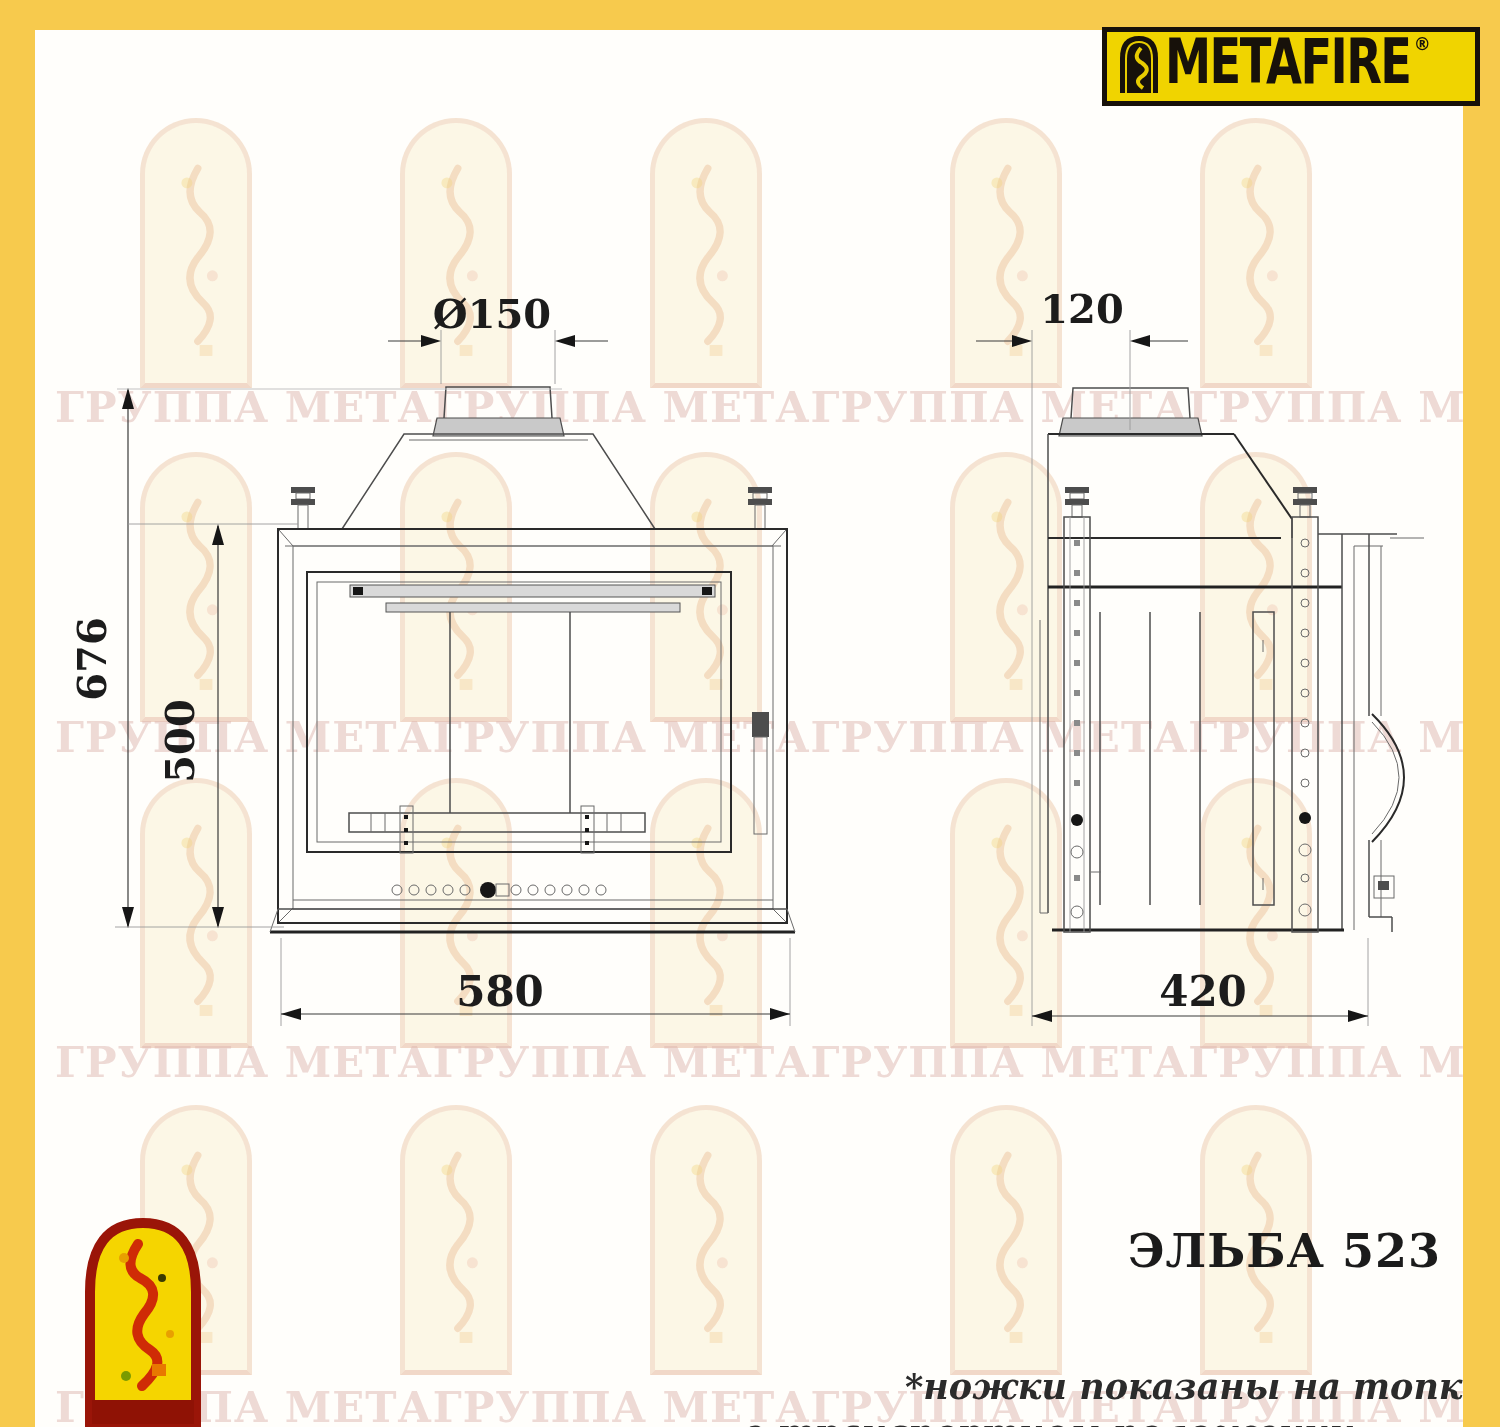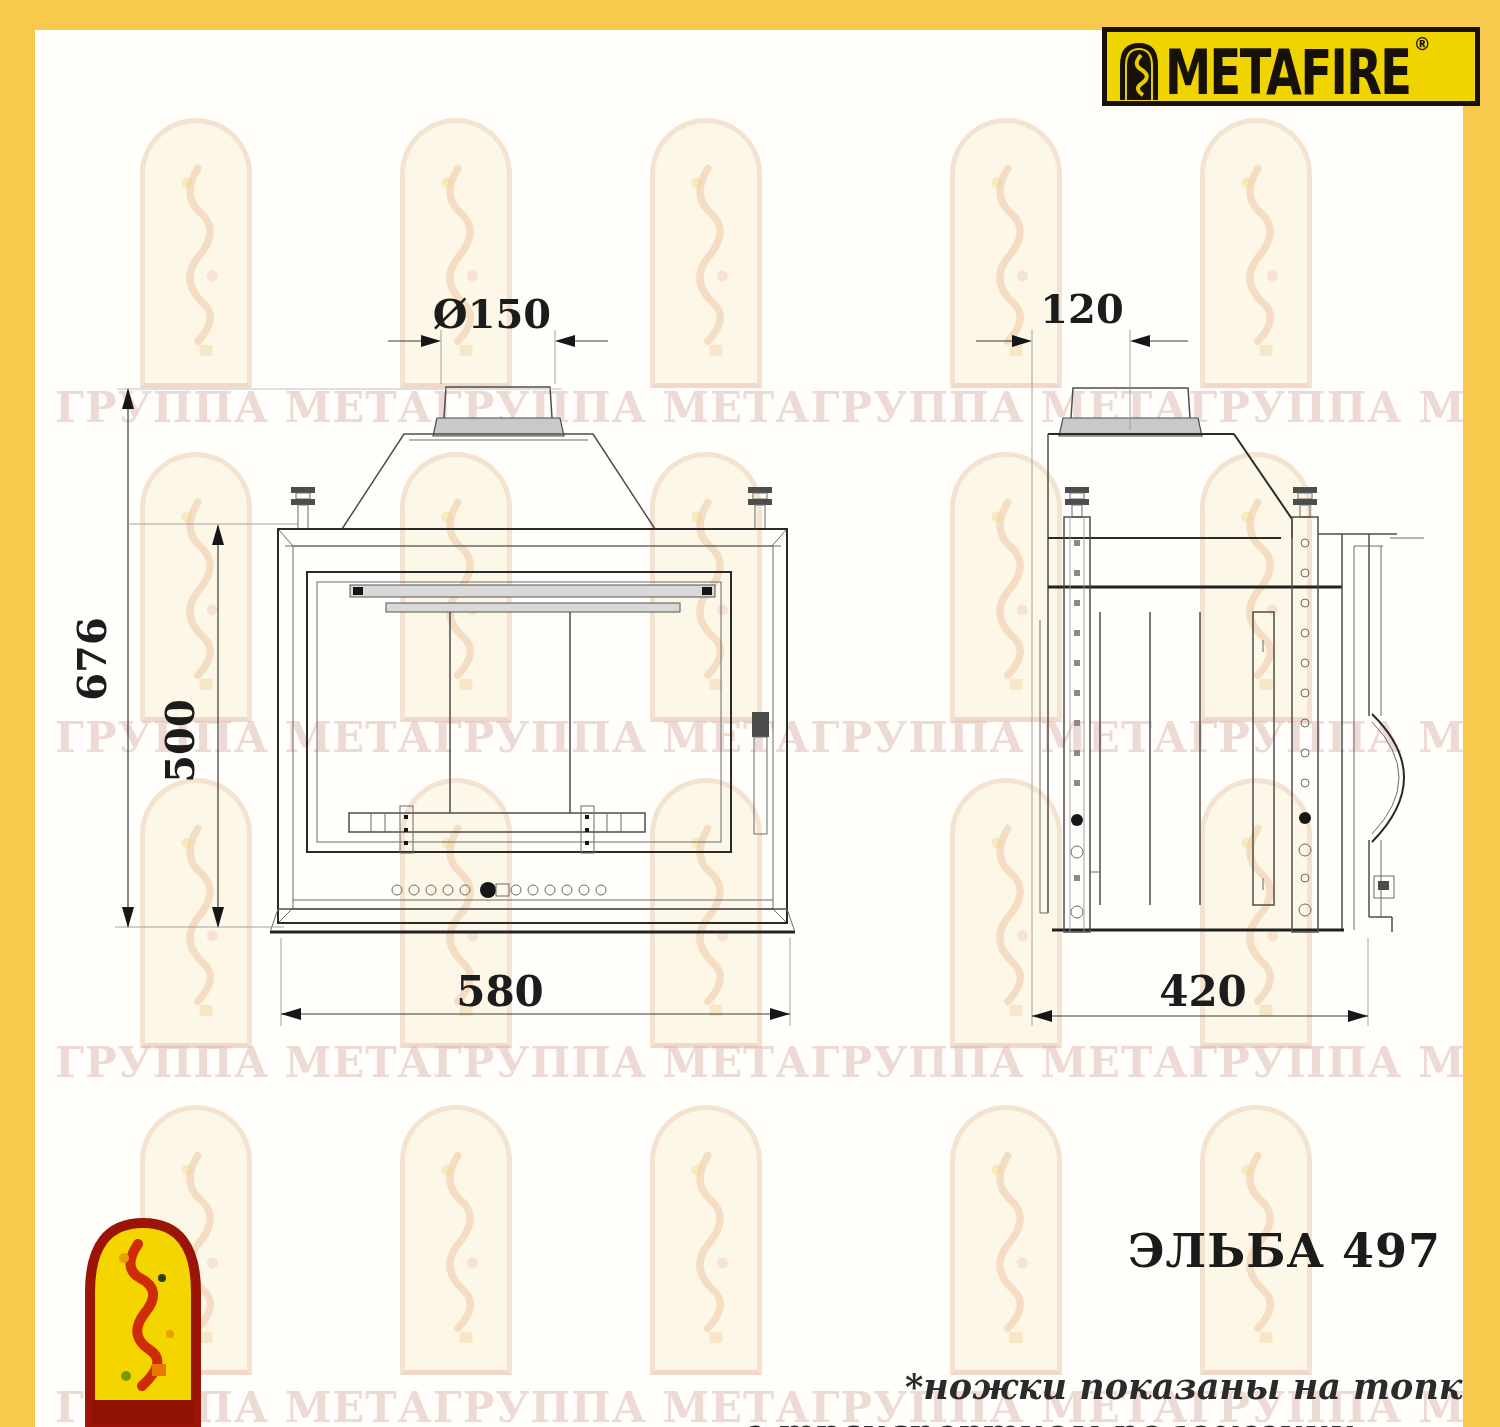--- a/index.html
+++ b/index.html
@@ -43,21 +43,21 @@
   #drawing .blackfill{fill:#161616;stroke:none;}
   #drawing .dot{fill:#8a8a8a;stroke:none;}
   #drawing text{
     font-family:"DejaVu Serif",serif;fill:#1c1c1c;text-anchor:middle;font-weight:bold;
   }
 
   
   #metafire-logo{
     position:absolute;left:1102px;top:27px;width:378px;height:79px;z-index:40;
     background:#F0D400;border:5px solid #17110a;box-sizing:border-box;
-    display:flex;align-items:flex-end;padding-left:8px;
+    display:flex;align-items:flex-start;padding-left:8px;
   }
   #metafire-logo .mf-text{
     font-family:"DejaVu Sans",sans-serif;font-weight:bold;font-size:58px;line-height:1;
     color:#17110a;transform:scale(0.80,1.08);transform-origin:left center;
     letter-spacing:-2px;white-space:nowrap;
   }
   #metafire-logo .mf-reg{
     font-family:"DejaVu Sans",sans-serif;font-weight:bold;font-size:17px;color:#17110a;
     align-self:flex-start;margin-top:2px;margin-left:-58px;
   }
@@ -475,21 +475,21 @@
   <div id="metafire-logo">
     <svg width="50" height="62" viewBox="0 0 50 62">
       <path d="M5,61 L5,26 Q5,4 24,4 Q43,4 43,26 L43,61 Z" fill="#17110a"></path>
       <path d="M11,61 L11,27 Q11,10 24,10 Q37,10 37,27 L37,61" fill="none" stroke="#E8CC00" stroke-width="2"></path>
       <path d="M26,16 Q17,26 27,31 Q37,38 26,45 Q19,50 28,56" fill="none" stroke="#E8CC00" stroke-width="4"></path>
     </svg>
     <span class="mf-text">METAFIRE</span>
     <span class="mf-reg">®</span>
   </div>
 
-  <div id="model-name">ЭЛЬБА 497</div>
+  <div id="model-name">ЭЛЬБА 523</div>
 
   <div id="footnote-1" class="footnote">*ножки показаны на топке</div>
   <div id="footnote-2" class="footnote">в транспортном положении</div>
 
   <svg id="corner-emblem" width="120" height="213" viewBox="0 0 120 213">
     <path d="M8,213 L8,78 Q8,9 61,9 Q114,9 114,78 L114,213 Z" fill="#F5D500" stroke="#9A1508" stroke-width="10"></path>
     <rect x="10" y="186" width="102" height="24" fill="#8F1205"></rect>
     <path d="M56,30 Q40,54 58,64 Q82,76 62,100 Q46,122 68,136 Q86,148 60,172" fill="none" stroke="#CF2B06" stroke-width="10" stroke-linecap="round"></path>
     <circle cx="42" cy="44" r="5" fill="#E8A000"></circle>
     <circle cx="80" cy="64" r="4" fill="#3a3a00"></circle>

